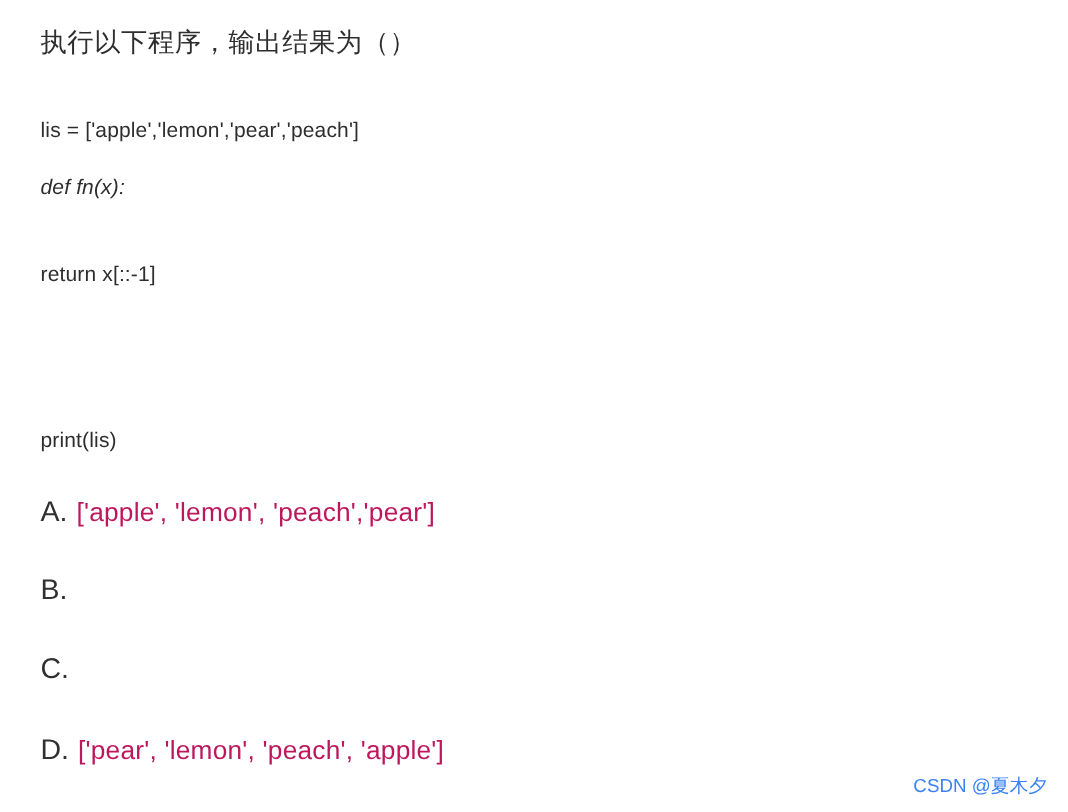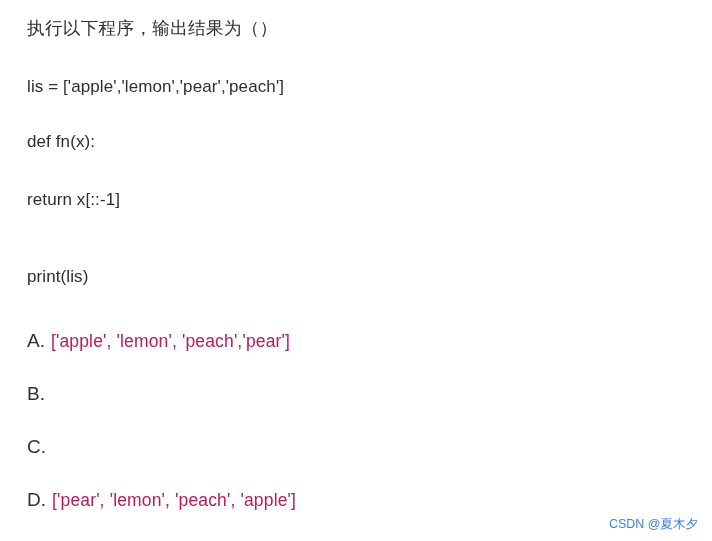--- a/index.html
+++ b/index.html
@@ -22,21 +22,21 @@
     height: 541px;
     background: #ffffff;
   }
 
   
   .q-line {
     position: absolute;
     left: 27px;
     white-space: pre;
     font-family: "Liberation Sans", sans-serif;
-    font-size: 17px;
+    font-size: 14px;
     line-height: 21px;
     color: #2e2e2e;
     letter-spacing: 0.1px;
   }
 
   .q-line.cjk {
     font-size: 17.5px;
     letter-spacing: 0.4px;
   }
 
@@ -82,26 +82,26 @@
 </style>
 </head>
 <body>
 
 <div id="page">
 
   <div class="q-line cjk" style="top:18px;">执行以下程序，输出结果为（）</div>
 
   <div class="q-line" style="top:76px;">lis = ['apple','lemon','pear','peach']</div>
 
-  <div class="q-line" style="top:131px;">def fn(x):</div>
+  <div class="q-line" style="top:114px;font-style:italic;">def fn(x):</div>
 
-  <div class="q-line" style="top:189px;">return x[::-1]</div>
+  <div class="q-line" style="top:172px;">return x[::-1]</div>
 
 
-  <div class="q-line" style="top:266px;">print(lis)</div>
+  <div class="q-line" style="top:283px;">print(lis)</div>
 
   <div class="option" style="top:330px;">
     <span class="option-letter">A.</span>
     <span class="option-text">['apple', 'lemon', 'peach','pear']</span>
   </div>
 
   <div class="option" style="top:383px;">
     <span class="option-letter">B.</span>
   </div>
 

